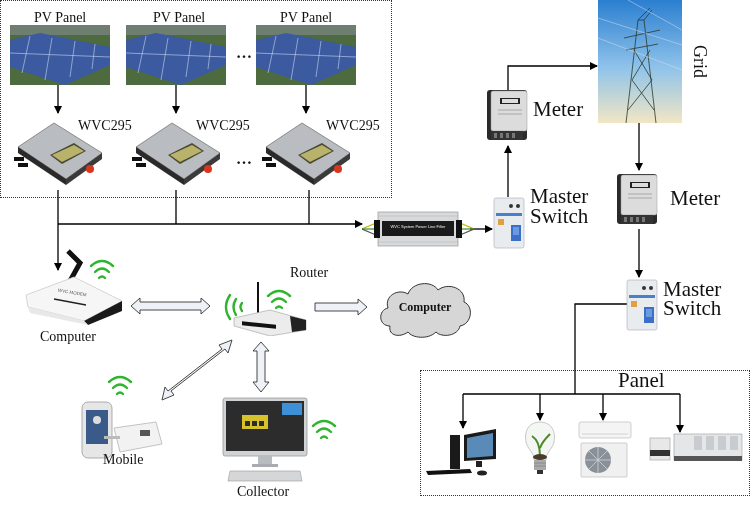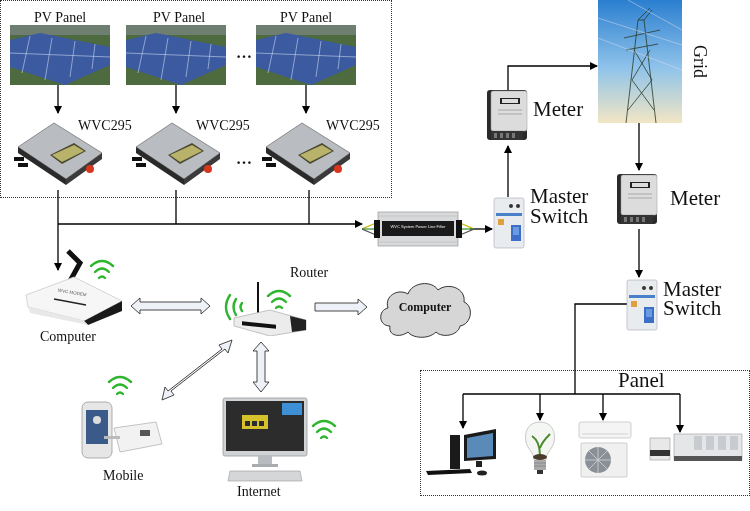--- a/index.html
+++ b/index.html
@@ -351,39 +351,39 @@
 <div class="abs" style="left:80px; top:398px; width:84px; height:64px;">
   <svg width="84" height="64" viewBox="0 0 84 64">
     <rect x="2" y="4" width="30" height="56" rx="6" fill="#e6e6e6" stroke="#999" stroke-width="0.8"></rect>
     <rect x="6" y="12" width="22" height="34" fill="#3a5a8a"></rect>
     <circle cx="17" cy="22" r="4" fill="#ddd"></circle>
     <polygon points="34,30 76,24 82,46 40,54" fill="#f2f2f2" stroke="#aaa" stroke-width="0.7"></polygon>
     <rect x="60" y="32" width="10" height="6" fill="#555"></rect>
     <rect x="24" y="38" width="16" height="3" fill="#bbb"></rect>
   </svg>
 </div>
-<div class="lbl" style="left:103px; top:468px;text-align:right;">Mobile</div>
+<div class="lbl" style="left:103px; top:452px;text-align:right;">Mobile</div>
 
 <div class="abs" style="left:222px; top:397px; width:86px; height:86px;">
   <svg width="86" height="86" viewBox="0 0 86 86">
     <rect x="1" y="1" width="84" height="58" rx="2" fill="#cfd3d6" stroke="#999" stroke-width="0.8"></rect>
     <rect x="4" y="4" width="78" height="50" fill="#2c2c2c"></rect>
     <rect x="60" y="6" width="20" height="12" fill="#3d8fd6"></rect>
     <rect x="20" y="18" width="26" height="14" fill="#d6c22a"></rect>
     <g fill="#2c2c2c">
         <rect x="23" y="24" width="5" height="5"></rect>
         <rect x="30" y="24" width="5" height="5"></rect>
         <rect x="37" y="24" width="5" height="5"></rect>
       </g>
     <rect x="36" y="59" width="14" height="8" fill="#b8bcc0"></rect>
     <rect x="30" y="67" width="26" height="3" fill="#a8acb0"></rect>
     <polygon points="8,74 78,74 80,84 6,84" fill="#d4d6d8" stroke="#999" stroke-width="0.6"></polygon>
   </svg>
 </div>
-<div class="lbl" style="left:237px; top:484px;">Internet</div>
+<div class="lbl" style="left:237px; top:484px;">Collector</div>
 
 <svg class="abs" style="left:88px; top:256px;" width="28" height="26" viewBox="0 0 28 26">
     <g fill="none" stroke="#2db52d" stroke-width="2.4" stroke-linecap="round">
       <path d="M3,10 Q14,0 25,10"></path>
       <path d="M7,16 Q14,9 21,16"></path>
       <path d="M11,22 Q14,19 17,22"></path>
     </g>
   </svg>
 <svg class="abs" style="left:265px; top:286px;" width="28" height="26" viewBox="0 0 28 26">
     <g fill="none" stroke="#2db52d" stroke-width="2.4" stroke-linecap="round">

